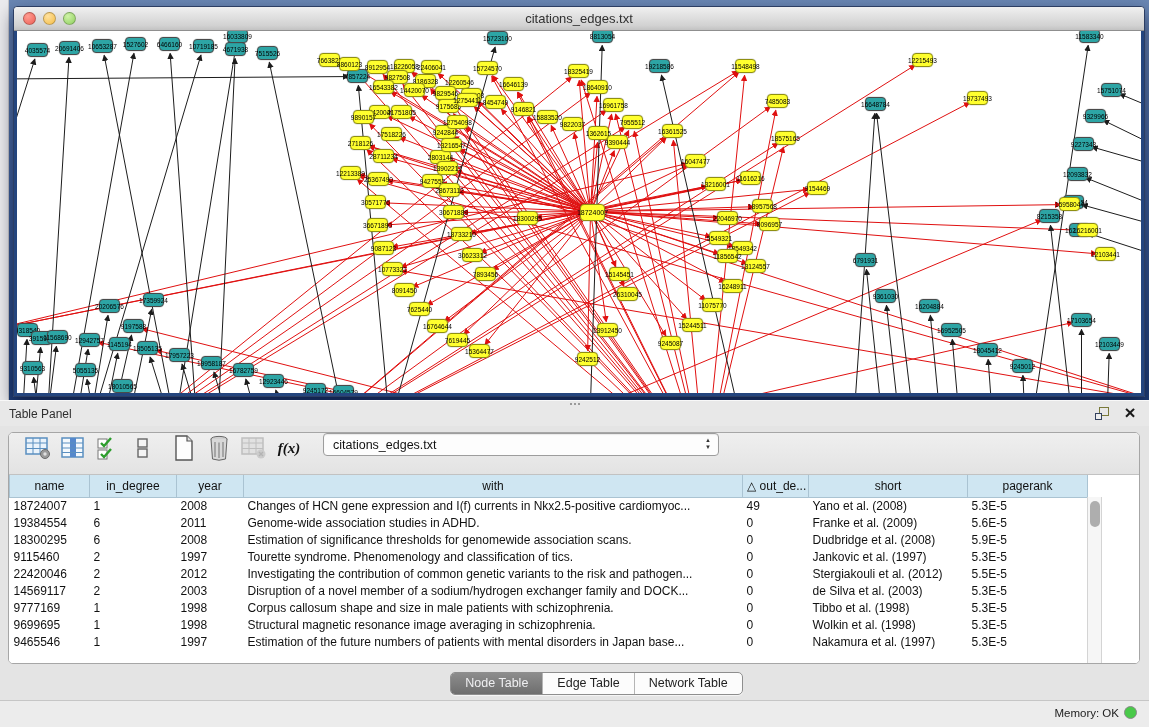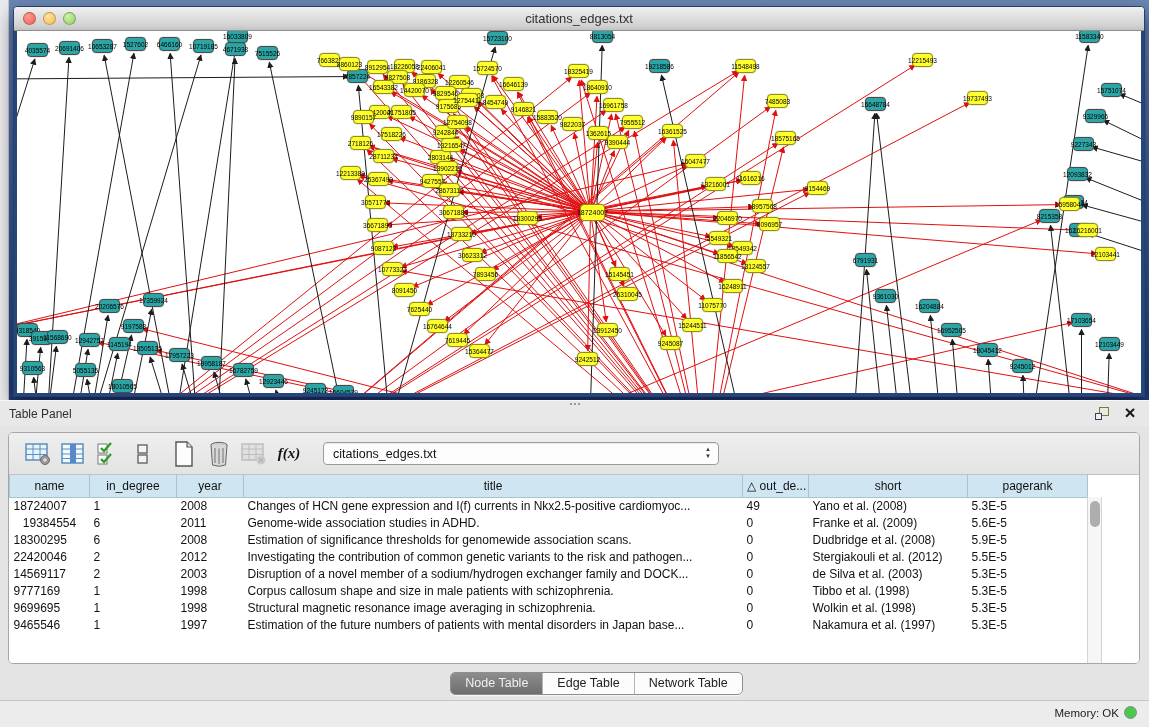--- a/index.html
+++ b/index.html
@@ -47,21 +47,21 @@
   #panel-title { font-size:12px; color:#2e2e2e; margin-left:9px; }
   #panel-header .hdr-actions { position:absolute; right:10px; top:3px; display:flex;
     gap:10px; align-items:center; }
   .hdr-btn { width:18px; height:18px; display:flex; align-items:center;
     justify-content:center; cursor:default; }
   #close-x { font-size:19px; font-weight:700; color:#1a1a1a; line-height:16px; }
 
   #panel-content { position:absolute; left:8px; right:9px; top:32px; height:232px;
     background:#fff; border:1px solid #a6a6a6; border-radius:5px; overflow:hidden; }
   #toolbar { height:42px; background:linear-gradient(180deg,#efefef,#e3e3e3);
-    border-bottom:1px solid #c2c2c2; display:flex; align-items:center; padding-left:14px; }
+    border-bottom:1px solid #c2c2c2; display:flex; align-items:flex-start; padding-left:14px; }
   .tb-btn { width:30px; height:30px; margin-right:5px; display:flex; align-items:center;
     justify-content:center; border-radius:4px; }
   .tb-btn svg { display:block; }
   #fx-icon { font-family:"Liberation Serif", serif; font-style:italic; font-size:15px;
     color:#111; font-weight:700; }
   #table-select { width:396px; height:23px; margin-left:14px; background:#fdfdfd;
     border:1px solid #9d9d9d; border-radius:4px; display:flex; align-items:center;
     position:relative; box-shadow:inset 0 1px 1px rgba(0,0,0,0.08); }
   #table-select .sel-text { font-size:12.5px; color:#111; margin-left:9px; }
   #table-select .spin { position:absolute; right:7px; top:3px; font-size:6px;
@@ -762,55 +762,64 @@
       </div>
     </div>
 
     <div id="table-wrap">
       <table class="grid">
         <thead>
             <tr id="thead-row">
               <th style="width: 80px;">name</th>
               <th style="width: 87px;">in_degree</th>
               <th style="width: 67px;">year</th>
-              <th style="width: 499px;">title</th>
+              <th style="width: 499px;">with</th>
               <th class="left" style="width: 66px;">△ out_de...</th>
               <th style="width: 159px;">short</th>
               <th style="width: 120px;">pagerank</th>
             </tr>
           </thead>
         <tbody id="tbody">
             <tr>
               <td style="width: 80px;">18724007</td>
               <td style="width: 87px;">1</td>
               <td style="width: 67px;">2008</td>
               <td style="width: 499px;">Changes of HCN gene expression and I(f) currents in Nkx2.5-positive cardiomyoc...</td>
               <td style="width: 66px;">49</td>
               <td style="width: 159px;">Yano et al. (2008)</td>
               <td style="width: 120px;">5.3E-5</td>
             </tr>
             <tr>
-              <td style="width: 80px; text-align: center;">19384554</td>
+              <td style="width: 80px;">19384554</td>
               <td style="width: 87px;">6</td>
               <td style="width: 67px;">2011</td>
               <td style="width: 499px;">Genome-wide association studies in ADHD.</td>
               <td style="width: 66px;">0</td>
               <td style="width: 159px;">Franke et al. (2009)</td>
               <td style="width: 120px;">5.6E-5</td>
             </tr>
             <tr>
               <td style="width: 80px;">18300295</td>
               <td style="width: 87px;">6</td>
               <td style="width: 67px;">2008</td>
               <td style="width: 499px;">Estimation of significance thresholds for genomewide association scans.</td>
               <td style="width: 66px;">0</td>
               <td style="width: 159px;">Dudbridge et al. (2008)</td>
               <td style="width: 120px;">5.9E-5</td>
             </tr>
             <tr>
+              <td style="width: 80px;">9115460</td>
+              <td style="width: 87px;">2</td>
+              <td style="width: 67px;">1997</td>
+              <td style="width: 499px;">Tourette syndrome. Phenomenology and classification of tics.</td>
+              <td style="width: 66px;">0</td>
+              <td style="width: 159px;">Jankovic et al. (1997)</td>
+              <td style="width: 120px;">5.3E-5</td>
+            </tr>
+            <tr>
               <td style="width: 80px;">22420046</td>
               <td style="width: 87px;">2</td>
               <td style="width: 67px;">2012</td>
               <td style="width: 499px;">Investigating the contribution of common genetic variants to the risk and pathogen...</td>
               <td style="width: 66px;">0</td>
               <td style="width: 159px;">Stergiakouli et al. (2012)</td>
               <td style="width: 120px;">5.5E-5</td>
             </tr>
             <tr>
               <td style="width: 80px; margin-left: 28px;">14569117</td>

